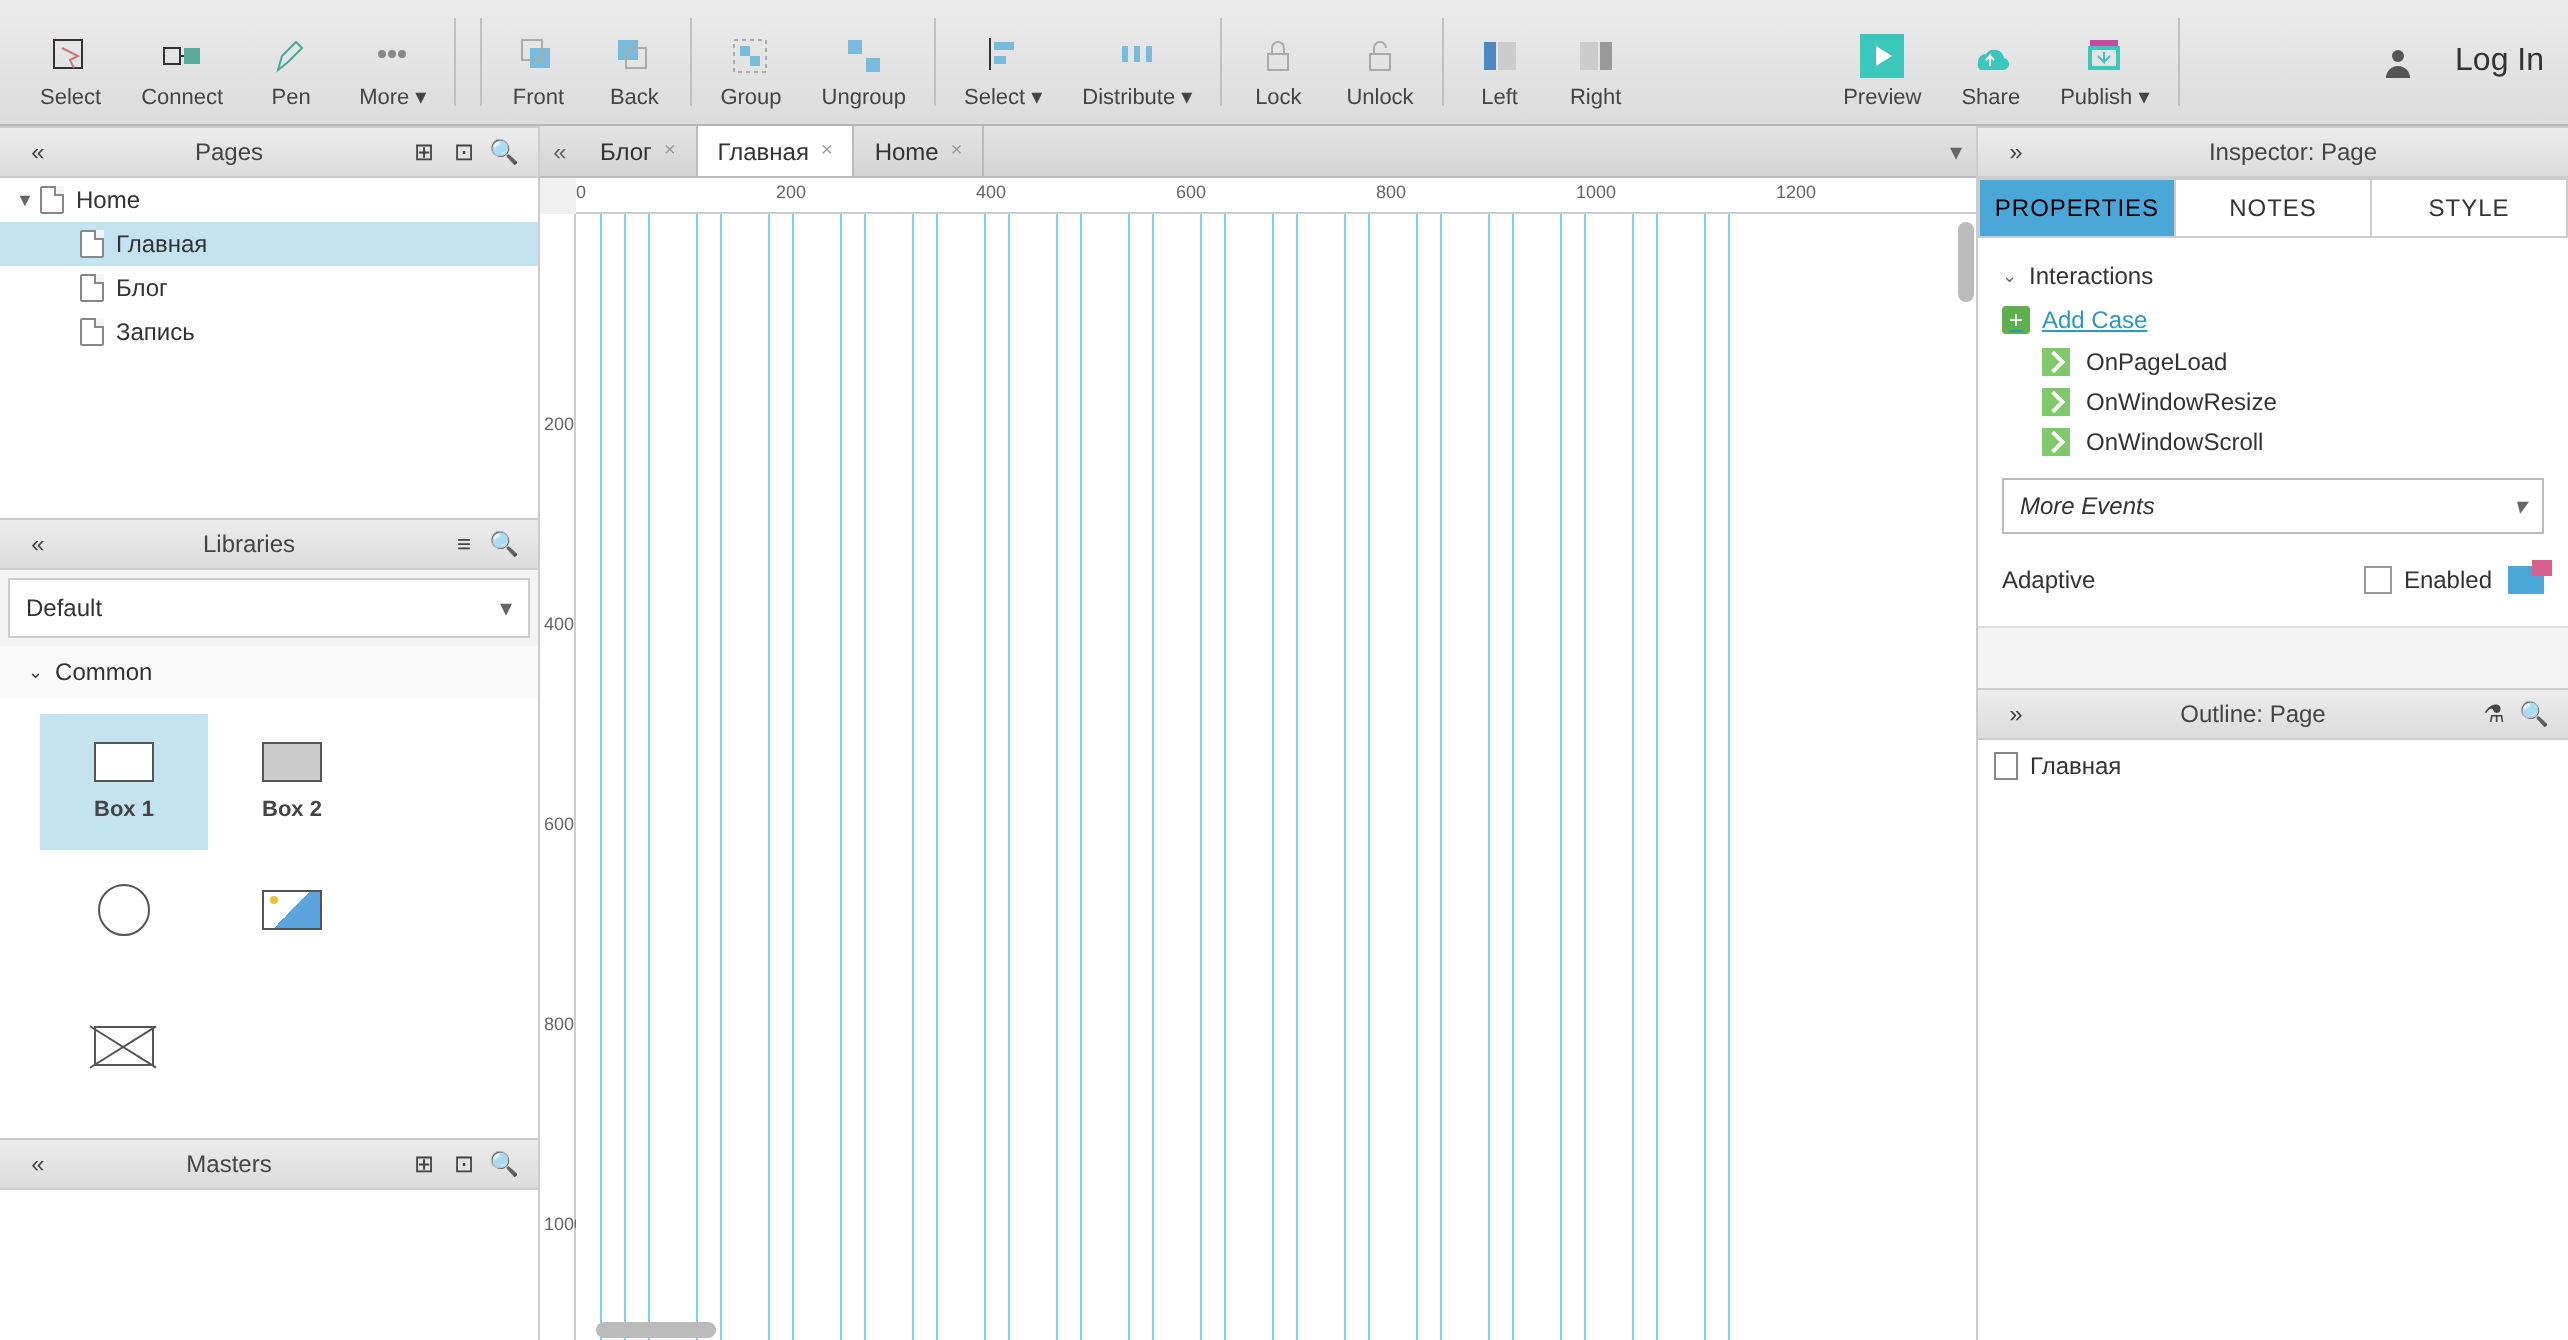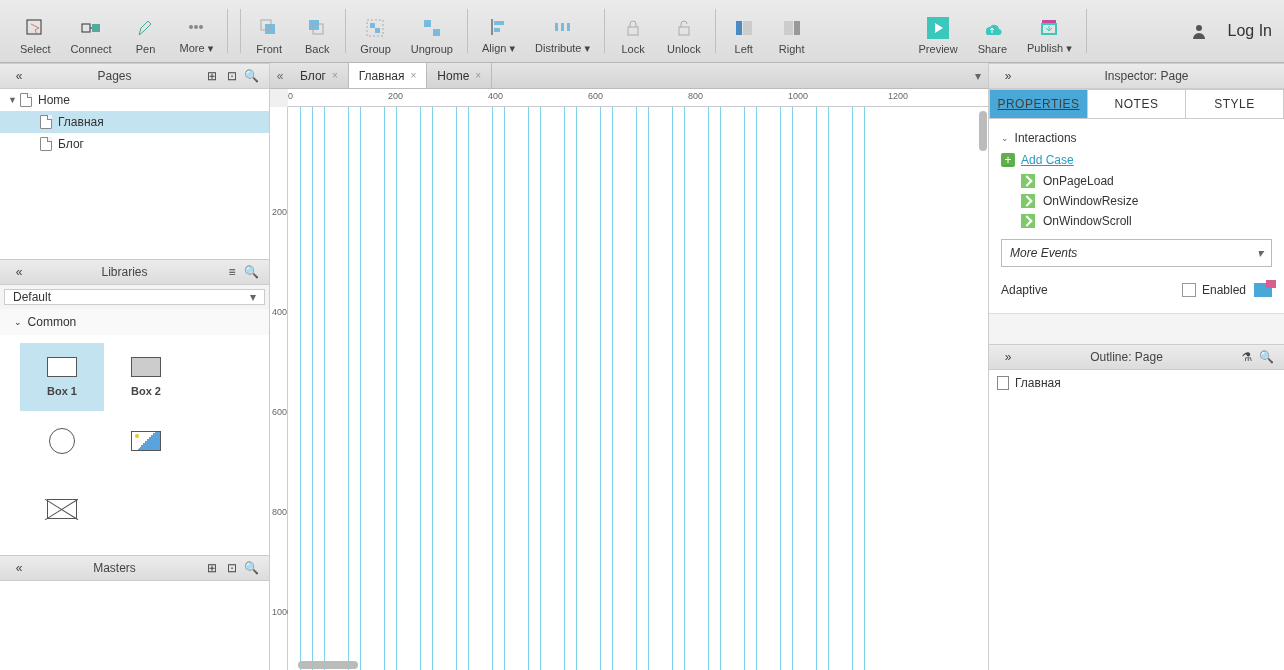--- a/index.html
+++ b/index.html
@@ -19,21 +19,21 @@
 .panel-head { height: 26px; background: linear-gradient(#ececec,#dcdcdc); border-top:1px solid #ccc; border-bottom: 1px solid #ccc; display: flex; align-items: center; padding: 0 8px; font-size: 12px; color: #444; }
 .panel-head .title { flex:1; text-align:center; }
 .panel-head .pbtn { width: 18px; height: 18px; display:flex; align-items:center; justify-content:center; cursor:pointer; margin-left:2px; }
 .pages-tree { flex: 0 0 170px; overflow: auto; background: #fff; }
 .tree-item { display: flex; align-items: center; height: 22px; padding-left: 8px; cursor: pointer; }
 .tree-item.child { padding-left: 40px; }
 .tree-item.sel { background: #c4e3f0; }
 .tree-item .ficon { width:12px; height:14px; border:1px solid #888; border-radius:1px; margin-right:6px; position:relative; background:#fff;}
 .tree-item .ficon::after{content:'';position:absolute;top:-1px;right:-1px;width:4px;height:4px;background:#f4f4f4;border-left:1px solid #888;border-bottom:1px solid #888;}
 .tree-item .chv { width:10px; margin-right:2px; color:#666; font-size:9px;}
-.lib-select { height: 16px; background:#fff; border:1px solid #ccc; margin:4px; display:flex; align-items:center; padding:0 8px; }
+.lib-select { height: 30px; background:#fff; border:1px solid #ccc; margin:4px; display:flex; align-items:center; padding:0 8px; }
 .lib-select .arrow { margin-left:auto; color:#666; }
 .lib-sect { padding: 6px 14px; background:#f9f9f9; font-size:12px; display:flex; align-items:center;}
 .lib-sect .chv { font-size:9px; margin-right:6px;}
 .lib-grid { display:flex; flex-wrap:wrap; padding: 8px 20px; gap:0; background:#fff;font-weight:bold; }
 .lib-item { width: 84px; height: 68px; display:flex; flex-direction:column; align-items:center; justify-content:center; cursor:pointer; }
 .lib-item.sel { background:#c4e3f0; }
 .lib-item .shape { width:30px; height:20px; border:1px solid #555; background:#fff; }
 .lib-item .shape.gray { background:#ccc; }
 .lib-item .shape.circ { width:26px; height:26px; border-radius:50%; }
 .lib-item .shape.img { border:1px solid #555; background: linear-gradient(135deg,#fff 50%,#5aa3dd 50%); position:relative;}
@@ -60,21 +60,21 @@
 .guide-v { position:absolute; top:0; bottom:0; width:1px; background:#7dd3e8;}
 .scrollbar-v { position:absolute; right:0; top:0; width:10px; height:100%; }
 .scrollbar-v .thumb { width:8px; height:40px; background:#bbb; border-radius:4px; margin:4px auto;}
 .scrollbar-h { position:absolute; left:18px; right:0; bottom:0; height:10px; }
 .scrollbar-h .thumb { height:8px; width:60px; background:#bbb; border-radius:4px; margin:1px 0 0 10px;}
 
 .right { width: 296px; background:#f4f4f4; border-left:1px solid #ccc; display:flex; flex-direction:column;}
 .insp-tabs { display:flex; height:30px;}
 .insp-tab { flex:1; display:flex; align-items:center; justify-content:center; font-size:12px; border:1px solid #ccc; border-right:none; background:#fff; cursor:pointer; letter-spacing:0.5px;}
 .insp-tab:last-child{border-right:1px solid #ccc;}
-.insp-tab.active { background:#4aa8d8; color:#404040;text-decoration:underline; }
+.insp-tab.active { background:#4aa8d8; color:#000000; }
 .insp-body { flex:0 0 auto; padding: 8px 12px; background:#fff; border-bottom:1px solid #ddd;}
 .insp-sect { display:flex; align-items:center; gap:6px; padding:4px 0; font-size:12px;}
 .insp-sect .chv { font-size:9px; color:#666;}
 .add-case { display:flex; align-items:center; gap:6px; padding:4px 0; color:#2a9ac0; text-decoration:underline; cursor:pointer;}
 .add-case .plus { width:14px; height:14px; background:#5fb04c; color:#fff; display:flex; align-items:center; justify-content:center; font-size:12px; border-radius:2px; text-decoration:none;}
 .event { display:flex; align-items:center; gap:8px; padding:3px 0 3px 20px; font-size:12px;}
 .event .eicon { width:14px; height:14px; background:#7fc96b; position:relative;}
 .event .eicon::after{content:'';position:absolute;width:6px;height:6px;border-top:2px solid #fff;border-right:2px solid #fff;transform:rotate(45deg);top:3px;left:2px;}
 .more-events { margin:8px 0; height:28px; border:1px solid #bbb; background:#fff; display:flex; align-items:center; padding:0 8px; font-size:12px;font-style:italic;}
 .more-events .arrow { margin-left:auto; color:#666;}
@@ -176,21 +176,21 @@
   <div class="tool-sep"></div>
   <div class="tool-group">
     <div class="tool-btn">
         <span class="ico">
           <svg width="20" height="20">
             <line x1="3" y1="2" x2="3" y2="18" stroke="#333"></line>
             <rect x="5" y="4" width="10" height="4" fill="#7bd"></rect>
             <rect x="5" y="11" width="6" height="4" fill="#7bd"></rect>
           </svg>
         </span>
-        <span class="lbl">Align ▾</span>
+        <span class="lbl">Select ▾</span>
       </div>
     <div class="tool-btn">
         <span class="ico">
           <svg width="20" height="20">
             <rect x="2" y="6" width="3" height="8" fill="#7bd"></rect>
             <rect x="8" y="6" width="3" height="8" fill="#7bd"></rect>
             <rect x="14" y="6" width="3" height="8" fill="#7bd"></rect>
           </svg>
         </span>
         <span class="lbl">Distribute ▾</span>
@@ -296,20 +296,24 @@
           <span class="ficon"></span>
           <span>Home</span>
         </div>
       <div class="tree-item child sel">
           <span class="ficon"></span>
           <span>Главная</span>
         </div>
       <div class="tree-item child">
           <span class="ficon"></span>
           <span>Блог</span>
+        </div>
+      <div class="tree-item child">
+          <span class="ficon"></span>
+          <span>Запись</span>
         </div>
     </div>
 
     <div class="panel-head">
       <span class="pbtn">«</span>
       <span class="title">Libraries</span>
       <span class="pbtn">≡</span>
       <span class="pbtn">🔍</span>
     </div>
     <div class="lib-select">

